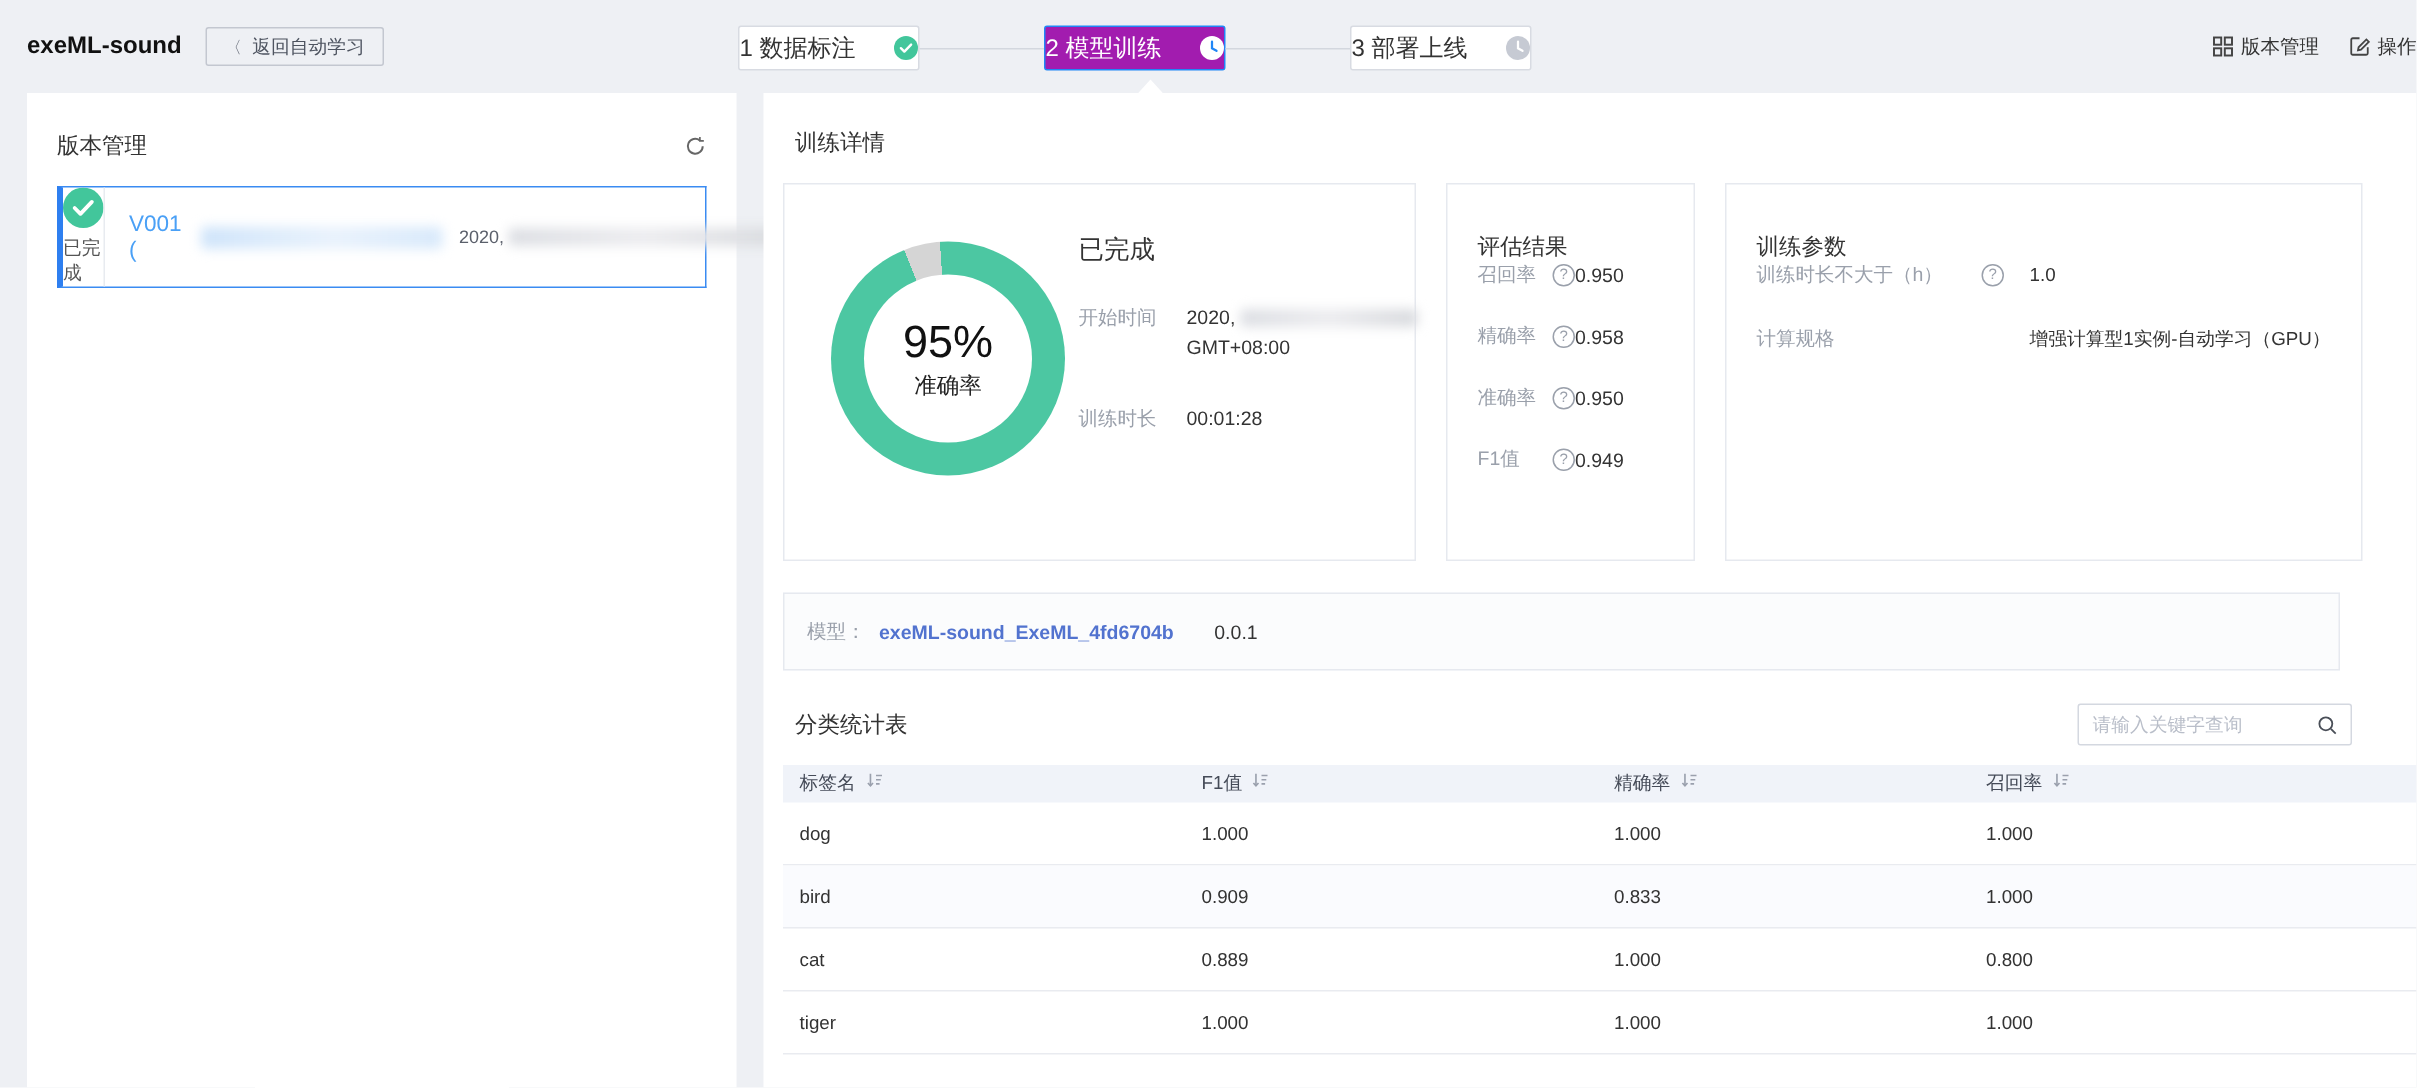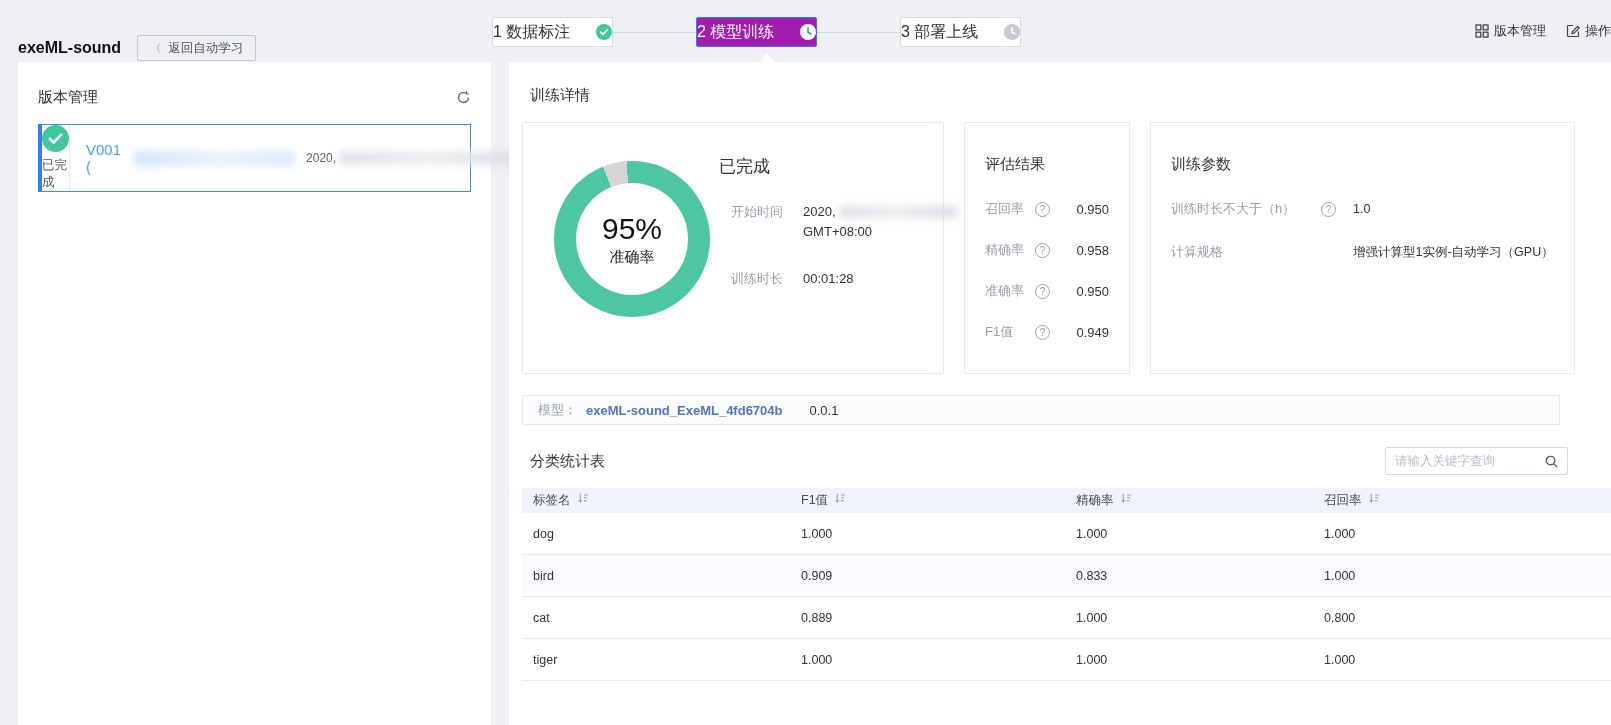--- a/index.html
+++ b/index.html
@@ -4,21 +4,21 @@
 <style>
   * { margin:0; padding:0; box-sizing:border-box; }
   html,body { width:1611px; height:725px; overflow:hidden; }
   body {
     font-family:"Liberation Sans","DejaVu Sans",sans-serif;
     background:#eef0f4; color:#333; position:relative; font-size:13px;
   }
 
   
   .topbar { position:absolute; left:0; top:0; width:1611px; height:62px; }
-  .tb-left { position:absolute; left:18px; top:17px; height:62px; display:flex; align-items:center; gap:16px; }
+  .tb-left { position:absolute; left:18px; top:0; height:62px; display:flex; align-items:center; gap:16px; }
   .app-title { font-size:16px; font-weight:bold; color:#111; }
   .back-btn { display:flex; align-items:center; gap:7px; height:26px; padding:0 12px;
     background:transparent; border:1px solid #c3c7d0; border-radius:2px; color:#4e5460;
     font-size:12.5px; cursor:pointer; font-family:inherit; }
   .back-btn .chev { font-size:11px; color:#6b717d; }
 
   .steps { position:absolute; left:492px; top:17px; display:flex; align-items:center; }
   .step { height:30px; width:121px; display:flex; align-items:center; justify-content:space-between; gap:7px;
     background:#fff; border:1px solid #d8dbe2; border-radius:2px; font-size:16px; color:#333; cursor:pointer; }
   .step.active { background:#a21caf; border-color:#2086f6; color:#fff; }
@@ -65,40 +65,40 @@
   .card { border:1px solid #e6e9ef; height:252px; background:#fff; }
   .status-card { width:422px; flex:none; display:flex; }
   .donut { width:156px; height:156px; border-radius:50%; margin:38px 0 0 31px; position:relative; flex:none;
     background:conic-gradient(from -22deg,#d5d5d5 0deg 18deg,#4cc7a2 18deg 360deg); }
   .donut-center { position:absolute; inset:22px; background:#fff; border-radius:50%;
     display:flex; flex-direction:column; align-items:center; justify-content:center; }
   .pct { font-size:30px; color:#111; }
   .pct-label { font-size:15px; color:#222; margin-top:2px; }
   .train-info { margin:32px 0 0 9px; }
   .ti-status { font-size:17px; color:#333; margin-bottom:24px; }
-  .ti-row { display:flex; margin-bottom:27px; font-size:13px; line-height:20px;margin-left:12px; }
+  .ti-row { display:flex; margin-bottom:27px; font-size:13px; line-height:20px; }
   .ti-label { width:62px; color:#9aa0ab; flex:none; margin-right:10px; }
   .ti-val { color:#333; }
   .ti-val-line { display:flex; align-items:center; }
 
   .eval-card { width:166px; flex:none; padding:32px 20px 0; }
-  .card h3 { font-size:15px; font-weight:normal; color:#333; margin-bottom:26px; }
+  .card h3 { font-size:15px; font-weight:normal; color:#333; }
   .metric-row { display:flex; align-items:center; margin-bottom:23px; height:18px; }
   .m-label { width:50px; font-size:13px; color:#9aa0ab; flex:none; }
   .qicon { width:15px; height:15px; border:1px solid #9aa0ab; border-radius:50%; color:#9aa0ab;
     font-size:10px; line-height:13px; text-align:center; flex:none; cursor:pointer; }
   .qicon.ghost { visibility:hidden; }
-  .m-value { flex:1; text-align:right; font-size:13px; color:#333; }
+  .m-value { flex:1; text-align:left; font-size:13px; color:#333; }
 
   .params-card { flex:1; padding:32px 20px 0; }
   .param-row { display:flex; align-items:center; margin-bottom:25px; }
   .p-label { width:150px; font-size:13px; color:#9aa0ab; flex:none; }
   .p-value { margin-left:17px; font-size:12.5px; color:#333; white-space:nowrap; }
 
-  .model-bar { margin-top:21px; width:1038px; height:30px; border:1px solid #e6e9ef; background:#fbfcfd;
+  .model-bar { margin-top:21px; width:1038px; height:52px; border:1px solid #e6e9ef; background:#fbfcfd;
     display:flex; align-items:center; padding-left:15px; font-size:13px; }
   .m-lbl { color:#9aa0ab; }
   .m-link { color:#5273cf; margin-left:9px; text-decoration:none; cursor:pointer;font-weight:bold; }
   .m-ver { color:#333; margin-left:27px; }
 
   .stats-head { margin-top:22px; width:1046px; display:flex; align-items:center; justify-content:space-between; }
   .search-box { width:183px; height:28px; border:1px solid #d4d8e0; border-radius:2px; background:#fff;
     display:flex; align-items:center; }
   .search-box input { flex:1; min-width:0; border:0; outline:none; padding:0 4px 0 9px; font-size:12.5px;
     color:#333; font-family:inherit; background:transparent; }

